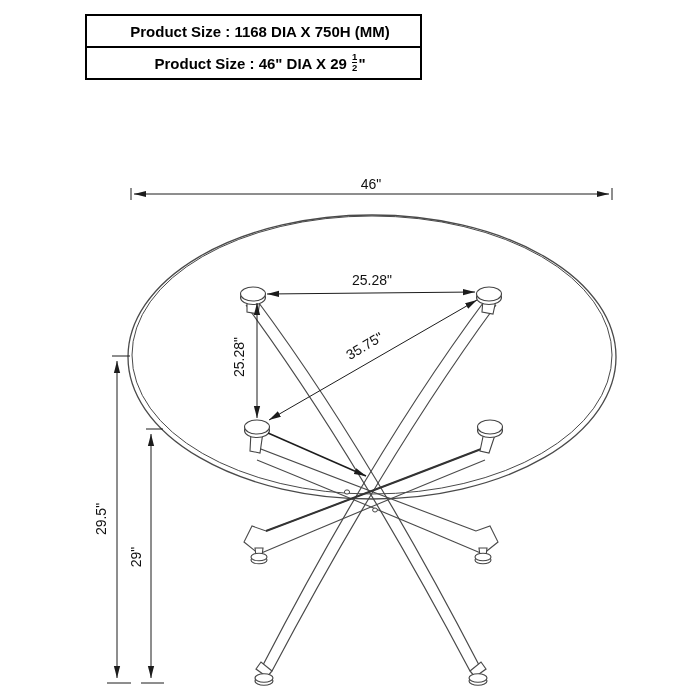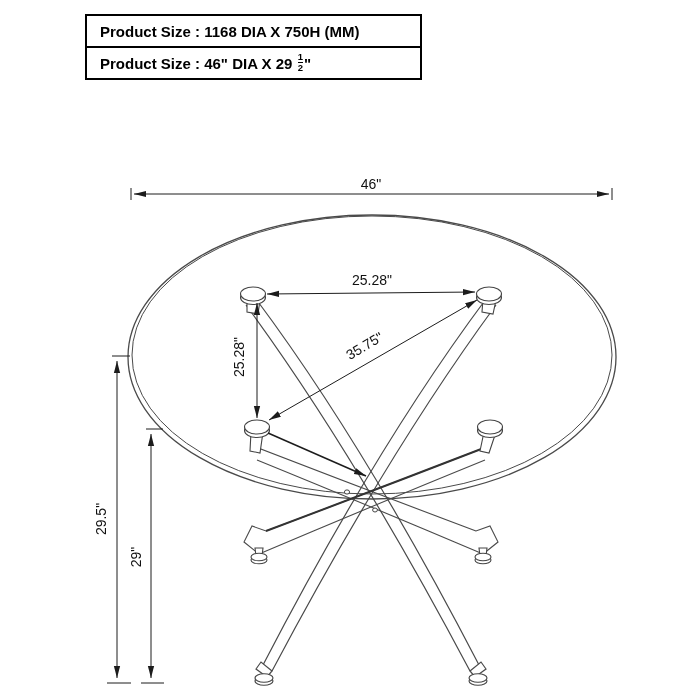--- a/index.html
+++ b/index.html
@@ -3,21 +3,21 @@
 <meta charset="utf-8">
 <style>
   html,body{margin:0;padding:0;background:#ffffff;}
   body{width:700px;height:700px;position:relative;font-family:"Liberation Sans",sans-serif;}
   .spec-box{
     position:absolute;left:85px;top:14px;width:333px;
     border:2px solid #000;background:#fff;
   }
   .spec-row{
     height:30px;display:flex;align-items:center;
-    padding-left:13px;font-size:15px;font-weight:bold;color:#000;white-space:pre;
+    padding-left:13px;font-size:15px;font-weight:bold;color:#000;white-space:pre;justify-content:center;
   }
   .spec-row.first{border-bottom:2px solid #000;height:30px;}
   .frac{
     display:inline-flex;flex-direction:column;align-items:center;
     font-size:9.5px;line-height:1;font-weight:bold;margin:0 1px;
     transform:translateY(-1px);
   }
   .frac .den{border-top:1.2px solid #000;}
   svg text{font-family:"Liberation Sans",sans-serif;font-size:14px;fill:#111;}
   svg{position:absolute;left:0;top:0;}

